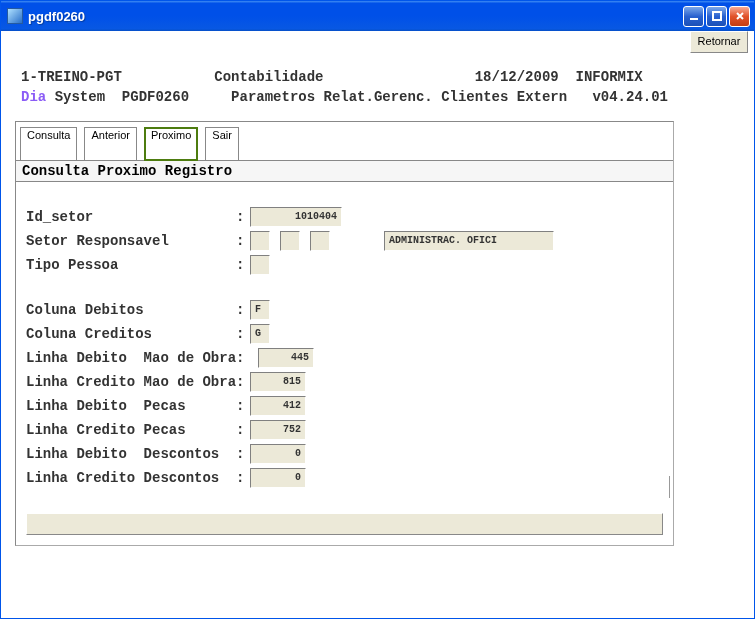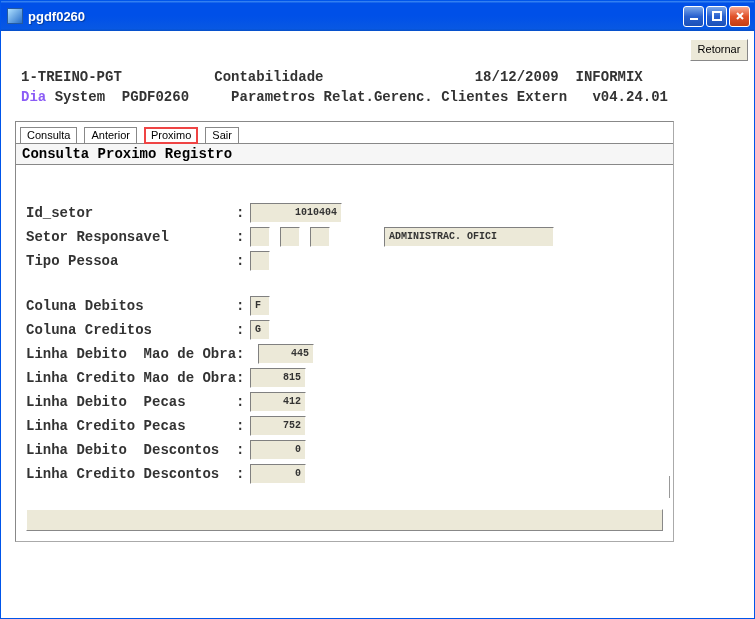--- a/index.html
+++ b/index.html
@@ -61,21 +61,21 @@
     position: relative;
     display: flex;
   }
   .main-panel {
     flex: 1;
     padding: 10px 10px 10px 14px;
     position: relative;
   }
   .right-panel {
     width: 82px;
-    padding: 8px 6px;
+    padding: 0 6px;
     background: #fff;
   }
   .right-btn {
     width: 100%;
     height: 22px;
     background: #ece9d8;
     border: 1px solid #888;
     border-top-color: #fff;
     border-left-color: #fff;
     font-family: Tahoma, sans-serif;
@@ -111,22 +111,22 @@
     font-size: 11px;
     padding: 1px 6px 2px 6px;
     border: 1px solid #888;
     background: #fff;
     cursor: pointer;
     margin-right: 0;
     position: relative;
     top: 1px;
   }
   .tab.active {
-    border: 2px solid #ef4444;
-    padding: 0 5px 1px 5px;
+    border: 2px solid #4d7c0f;
+    padding: 0 5px 18px 5px;
     z-index: 2;
   }
   .subheader {
     border-top: 1px solid #888;
     border-bottom: 1px solid #888;
     padding: 2px 6px;
     font-family: "Courier New", monospace;
     font-size: 14px;
     font-weight: bold;
     background: #f6f6f6;
@@ -216,21 +216,21 @@
         <div class="tabs">
           <div class="tab">Consulta</div>
           <div class="tab">Anterior</div>
           <div class="tab active">Proximo</div>
           <div class="tab">Sair</div>
         </div>
         <div class="subheader">Consulta Proximo Registro</div>
 
         <div class="form-area">
 
-          <div class="row" style="margin-top:14px;">
+          <div class="row" style="margin-top:1px;">
             <span class="lbl">Id_setor</span>
             <span class="colon">:</span>
             <span class="inset" style="width:92px;">1010404</span>
           </div>
 
           <div class="row">
             <span class="lbl">Setor Responsavel</span>
             <span class="colon">:</span>
             <span class="inset" style="width:20px;"></span>
             <span class="spacer" style="width:10px;"></span>

